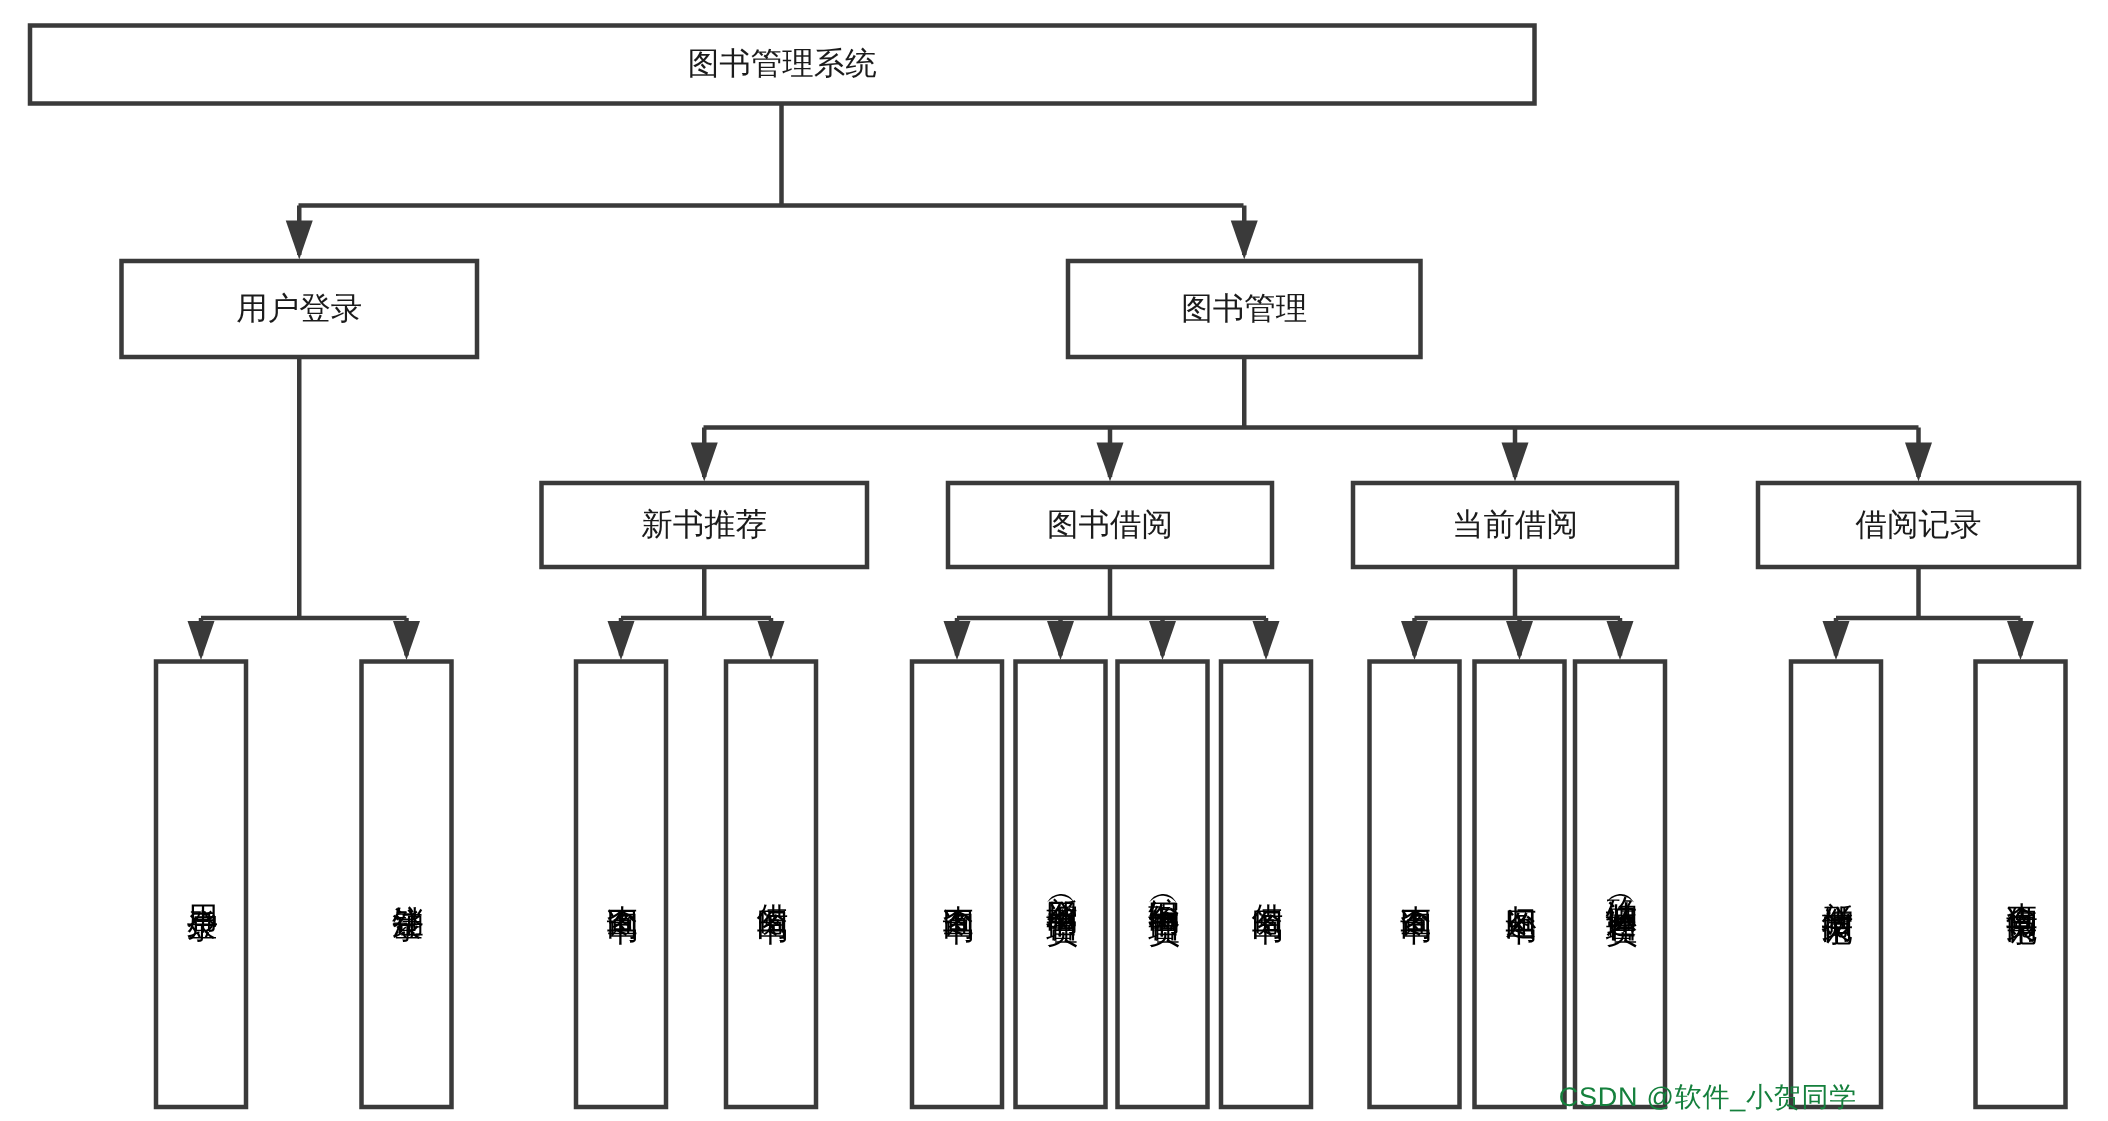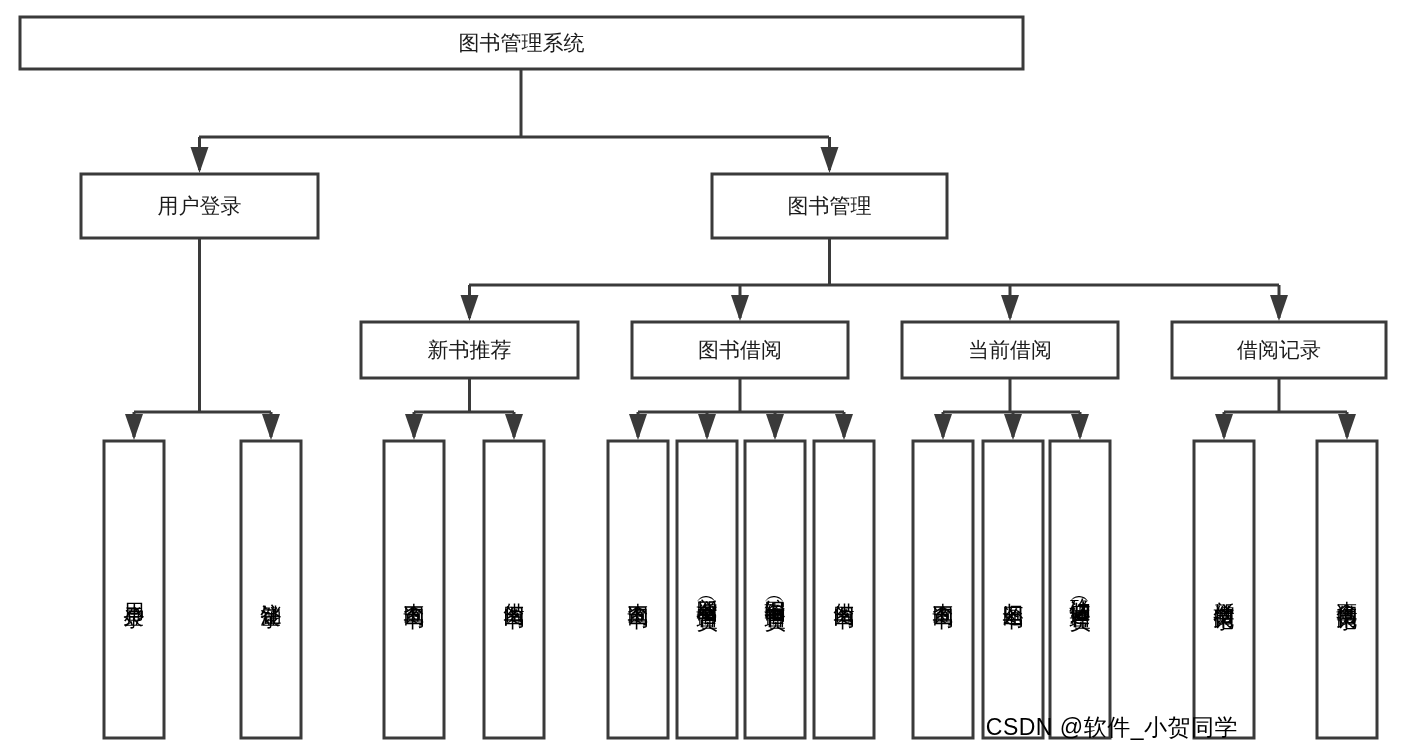--- a/index.html
+++ b/index.html
@@ -55,22 +55,22 @@
   }
   .arrow-head {
     fill: #3a3a3a;
     stroke: none;
   }
   .watermark {
     position: absolute;
     right: 8px;
     bottom: 8px;
     font-family: "Liberation Sans", "DejaVu Sans", sans-serif;
-    font-size: 23px;
-    color: #000000;
+    font-size: 18px;
+    color: #15803d;
     letter-spacing: 0.5px;
     white-space: nowrap;
     user-select: none;
   }
 </style>
 </head>
 <body>
 
 <div id="diagram-root">
   <svg id="flow" viewBox="0 0 1405 747" xmlns="http://www.w3.org/2000/svg">

